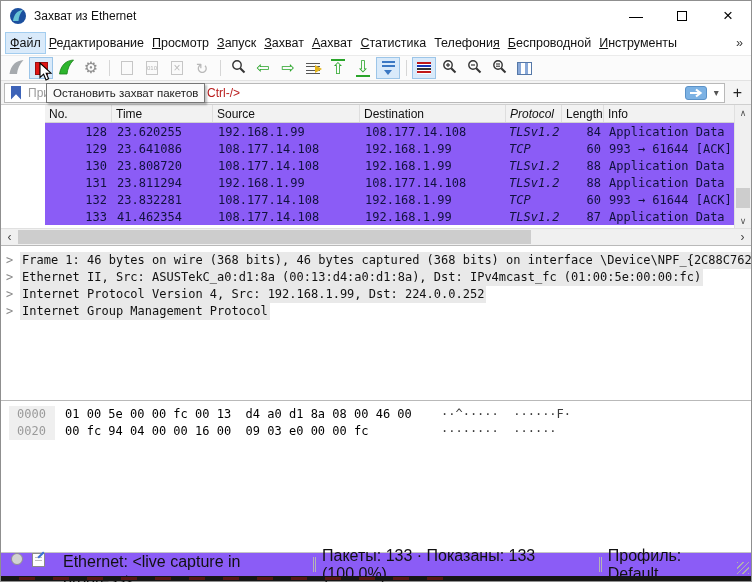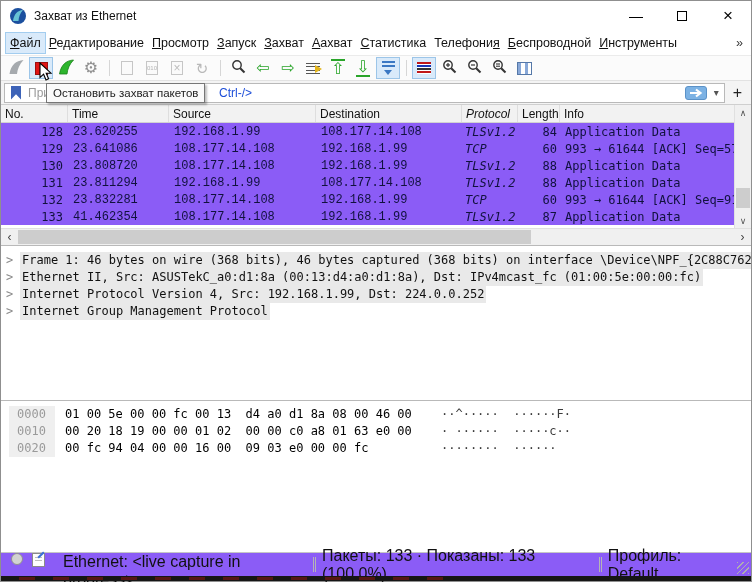--- a/index.html
+++ b/index.html
@@ -43,41 +43,41 @@
   .ascroll .bars { width:13px; height:8px; background:repeating-linear-gradient(#3b78c3 0 2px, transparent 2px 4px); }
   .ascroll .caret { width:0; height:0; border-left:4px solid transparent; border-right:4px solid transparent; border-top:5px solid #3b78c3; margin-top:1px; }
   .colorize-ico { width:14px; height:12px; background:linear-gradient(#c01818 0 2px, #fff 2px 3px, #1838b8 3px 5px, #fff 5px 6px, #333 6px 8px, #fff 8px 9px, #c01818 9px 11px, #fff 11px 12px); }
   .cols-ico { width:15px; height:13px; border:1px solid #5578a8; background:linear-gradient(90deg,#88a8d8 0 3px,#fff 3px 7px,#88a8d8 7px 10px,#fff 10px 13px); }
 
   
   .filterbar { height:24px; display:flex; align-items:center; background:#f4f4f4; border-top:1px solid #e2e2e2; padding:2px 3px; flex:0 0 auto; }
   .filterfield { flex:1; height:20px; background:#fff; border:1px solid #b9b9b9; display:flex; align-items:center; position:relative; }
   .bookmark { width:10px; height:14px; margin-left:6px; background:#3d63b8; clip-path:polygon(0 0,100% 0,100% 100%,50% 62%,0 100%); flex:0 0 auto; }
   .ph-start { position:absolute; left:23px; color:#9a9a9a; }
-  .ph-end { position:absolute; left:214px; color:#1d4ed8; }
+  .ph-end { position:absolute; left:202px; color:#b91c1c; }
   .apply-btn { margin-left:auto; margin-right:2px; flex:0 0 auto; display:flex; align-items:center; }
   .caret-btn { color:#555; font-size:10px; padding:0 5px; flex:0 0 auto; }
   .plus-btn { font-size:16px; color:#222; padding:0 6px 0 8px; flex:0 0 auto; }
 
   
-  .pkpane { height:124px; display:flex; border-top:1px solid #cfcfcf; flex:0 0 auto; }
+  .pkpane { height:124px; display:flex; border-top:1px solid #cfcfcf; flex:0 0 auto;padding-left:44px; }
   .pkcontent { flex:1; display:flex; flex-direction:column; overflow:hidden; }
   .pkheader { height:18px; display:flex; background:#f2f2f2; border-bottom:1px solid #d2d2d2; white-space:nowrap; }
   .hcell { border-right:1px solid #dedede; padding:2px 0 0 4px; overflow:hidden; }
   .pkrows { flex:1; background:#fff; }
   .prow { height:17px; display:flex; align-items:center; background:#8b5cf6; color:#11113e; font-family:"DejaVu Sans Mono",monospace; white-space:nowrap; overflow:hidden; }
   .c-no   { width:67px; flex:0 0 auto; }
   .c-time { width:101px; flex:0 0 auto; }
   .c-src  { width:147px; flex:0 0 auto; }
   .c-dst  { width:146px; flex:0 0 auto; }
   .c-proto{ width:56px; flex:0 0 auto;font-style:italic; }
   .c-len  { width:42px; flex:0 0 auto; }
   .c-info { flex:1; }
   .prow .c-no { text-align:right; padding-right:5px; }
-  .prow .c-time, .prow .c-src, .prow .c-dst { padding-left:5px;font-family:Liberation Mono, monospace; }
+  .prow .c-time, .prow .c-src, .prow .c-dst { padding-left:5px; }
   .prow .c-proto { padding-left:3px; }
   .prow .c-len { text-align:right; padding-right:3px; }
   .prow .c-info { padding-left:5px; }
 
   .vscroll { width:17px; background:#f0f0f0; border-left:1px solid #e0e0e0; display:flex; flex-direction:column; align-items:center; position:relative; flex:0 0 auto; }
   .varrow { height:15px; color:#555; font-size:9px; display:flex; align-items:center; }
   .varrow.bottom { position:absolute; bottom:0; }
   .vthumb { position:absolute; left:1px; right:1px; top:83px; height:20px; background:#cdcdcd; }
 
   .hscroll { height:17px; background:#f0f0f0; border-top:1px solid #e0e0e0; position:relative; display:flex; align-items:center; flex:0 0 auto; }
@@ -356,23 +356,20 @@
     <div class="dline">
       <span class="dexp">&gt;</span><span class="dtext">Internet Group Management Protocol</span>
     </div>
   </div>
 
   <div class="hexpane">
     <div class="hxrow">
       <span class="hxoff">0000</span><span class="hxhex">01 00 5e 00 00 fc 00 13  d4 a0 d1 8a 08 00 46 00</span><span class="hxascii">··^·····  ······F·</span>
     </div>
     <div class="hxrow">
-      <span class="hxoff">0010</span><span class="hxhex">00 20 18 19 00 00 01 02  00 00 c0 a8 01 63 e0 00</span><span class="hxascii">· ······  ·····c··</span>
-    </div>
-    <div class="hxrow">
       <span class="hxoff">0020</span><span class="hxhex">00 fc 94 04 00 00 16 00  09 03 e0 00 00 fc</span><span class="hxascii">········  ······</span>
     </div>
   </div>
 
   <div class="statusbar">
     <span class="expert-circle"></span>
     <span class="comment-ico"></span>
     <span class="sb-source">Ethernet: &lt;live capture in progress&gt;</span>
     <span class="sb-right">
       <span class="sbsep"></span>

